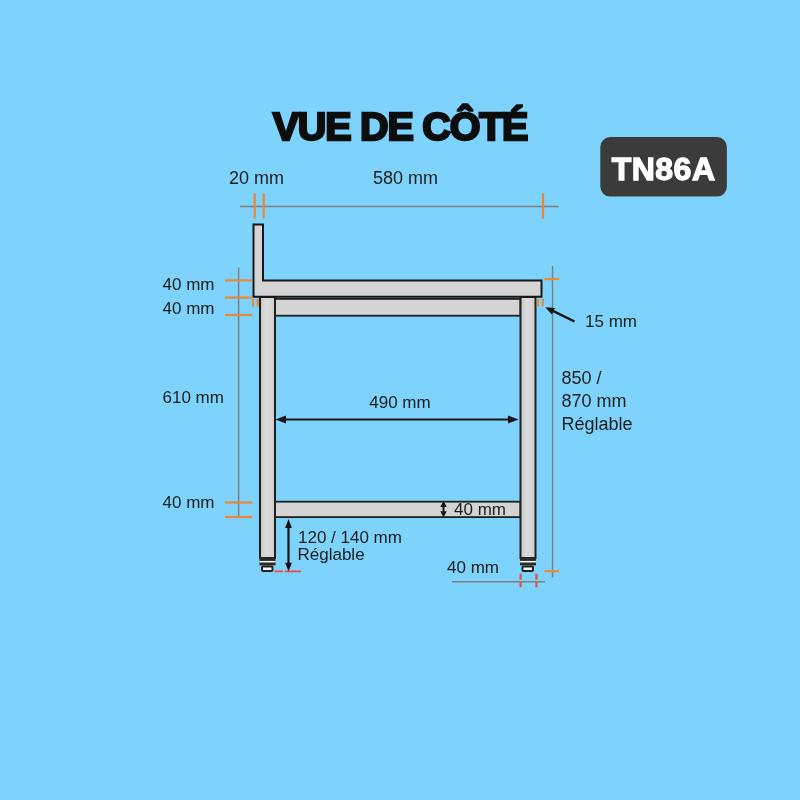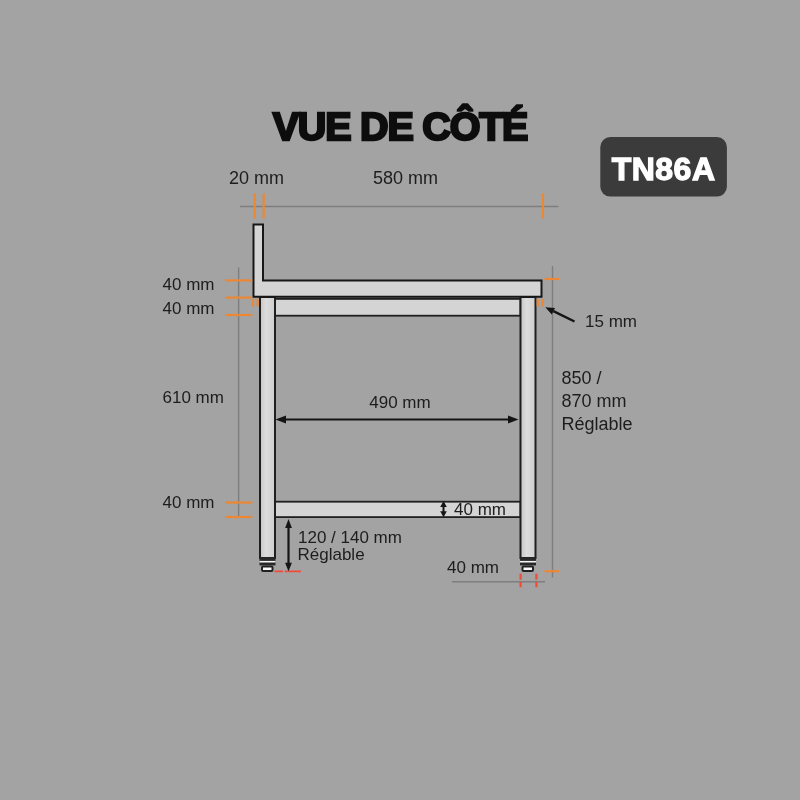--- a/index.html
+++ b/index.html
@@ -1,16 +1,16 @@
 <!DOCTYPE html>
 <html><head>
 <meta charset="utf-8">
 <style>
   html,body{margin:0;padding:0;background:#ffffff;}
-  .page{position:relative;width:800px;height:800px;background:#a3a3a3;overflow:hidden;}
+  .page{position:relative;width:800px;height:800px;background:#7dd3fc;overflow:hidden;}
   svg{position:absolute;left:0;top:0;}
   text{font-family:"Liberation Sans", sans-serif;}
 </style>
 </head>
 <body>
 <div class="page">
 <svg width="800" height="800" viewBox="0 0 800 800">
 
   <text x="400" y="140.2" text-anchor="middle" font-size="39.5" font-weight="bold" fill="#0d0d0d" stroke="#0d0d0d" stroke-width="2.4" letter-spacing="-1.2">VUE DE CÔTÉ</text>
 

